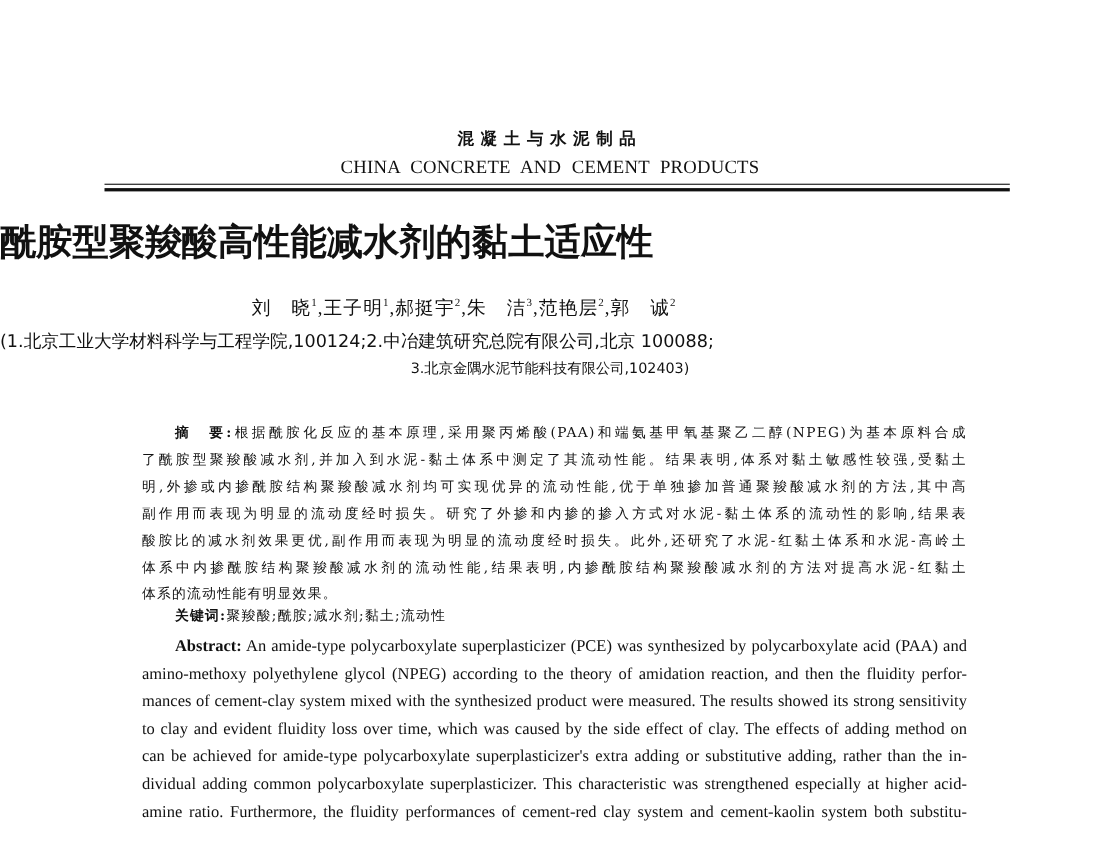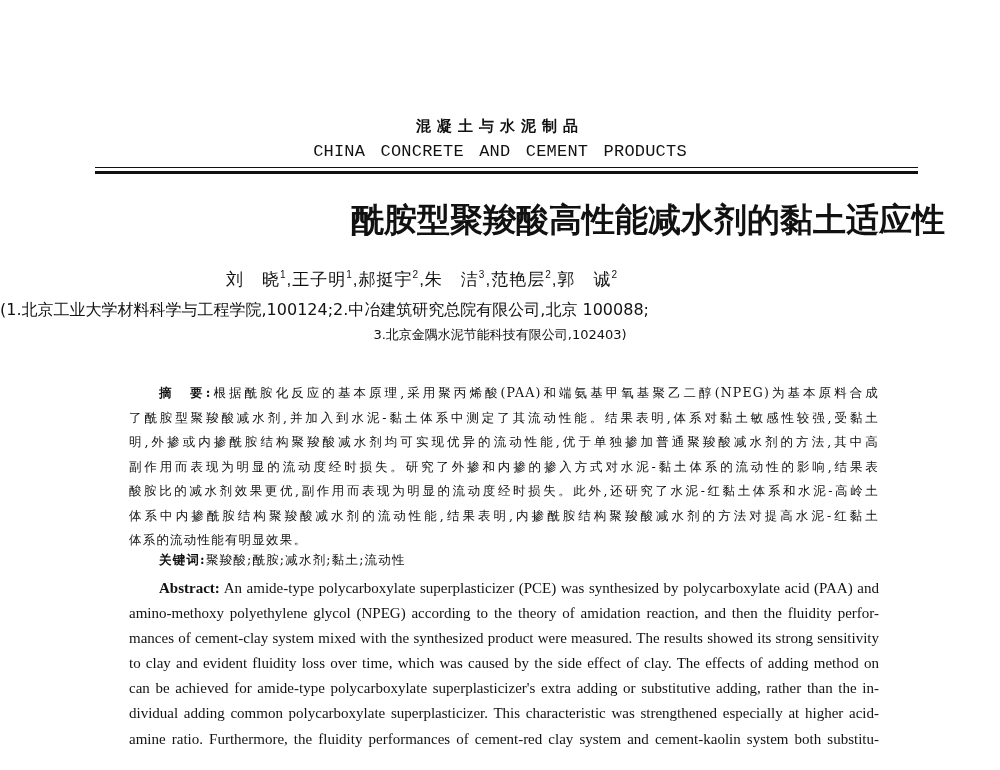--- a/index.html
+++ b/index.html
@@ -1,27 +1,27 @@
 <!DOCTYPE html>
 <html><head>
 <meta charset="utf-8">
 <style>
   html, body { margin: 0; padding: 0; background: #ffffff; }
   body { width: 1000px; height: 770px; overflow: hidden; position: relative; color: #111; }
   .page { position: absolute; left: 0; top: 0; width: 1000px; height: 770px; }
   .journal-cn { position: absolute; top: 117px; left: 0; width: 1000px; text-align: center;
     font-family: "DejaVu Serif", serif; font-weight: bold; font-size: 15px; letter-spacing: 6px; }
   .journal-en { position: absolute; top: 142px; left: 0; width: 1000px; text-align: center;
-    font-family: Liberation Mono, monospace; font-size: 17px; word-spacing: 5px; letter-spacing: 0.2px; }
+    font-family: Liberation Serif, serif; font-size: 17px; word-spacing: 5px; letter-spacing: 0.2px; }
   .rule-thin { position: absolute; left: 95px; width: 823px; top: 167px; height: 1px; background: #111; }
   .rule-thick { position: absolute; left: 95px; width: 823px; top: 171px; height: 3px; background: #111; }
-  .title { position: absolute; top: 198px; left: 12px; width: 933px; text-align: right;
+  .title { position: absolute; top: 198px; left: 0; width: 933px; text-align: left;
     font-family: "DejaVu Sans", sans-serif; font-weight: bold; font-size: 33px; letter-spacing: 0px; }
   .authors { position: absolute; top: 268px; left: 0; width: 844px; text-align: center;
-    font-family: Liberation Sans, sans-serif; font-size: 17px; letter-spacing: 1px; }
+    font-family: Liberation Serif, serif; font-size: 17px; letter-spacing: 1px; }
   .authors sup { font-size: 10px; }
   .affil1 { position: absolute; top: 300px; left: 0; width: 1000px; text-align: left;
     font-family: "DejaVu Sans", sans-serif; font-size: 16px; }
   .affil2 { position: absolute; top: 326px; left: 0; width: 1000px; text-align: center;
     font-family: "DejaVu Sans", sans-serif; font-size: 13px; }
   .abs-cn { position: absolute; left: 129px; width: 750px; top: 381px;
     font-family: "DejaVu Serif", serif; font-size: 12.5px; line-height: 24.5px; text-align: justify; letter-spacing: 1.2px; }
   .abs-cn .lbl { font-weight: bold; }
   .abs-cn .indent { padding-left: 30px; }
   .line { white-space: nowrap; overflow: hidden; display: block; text-align-last: justify; }

